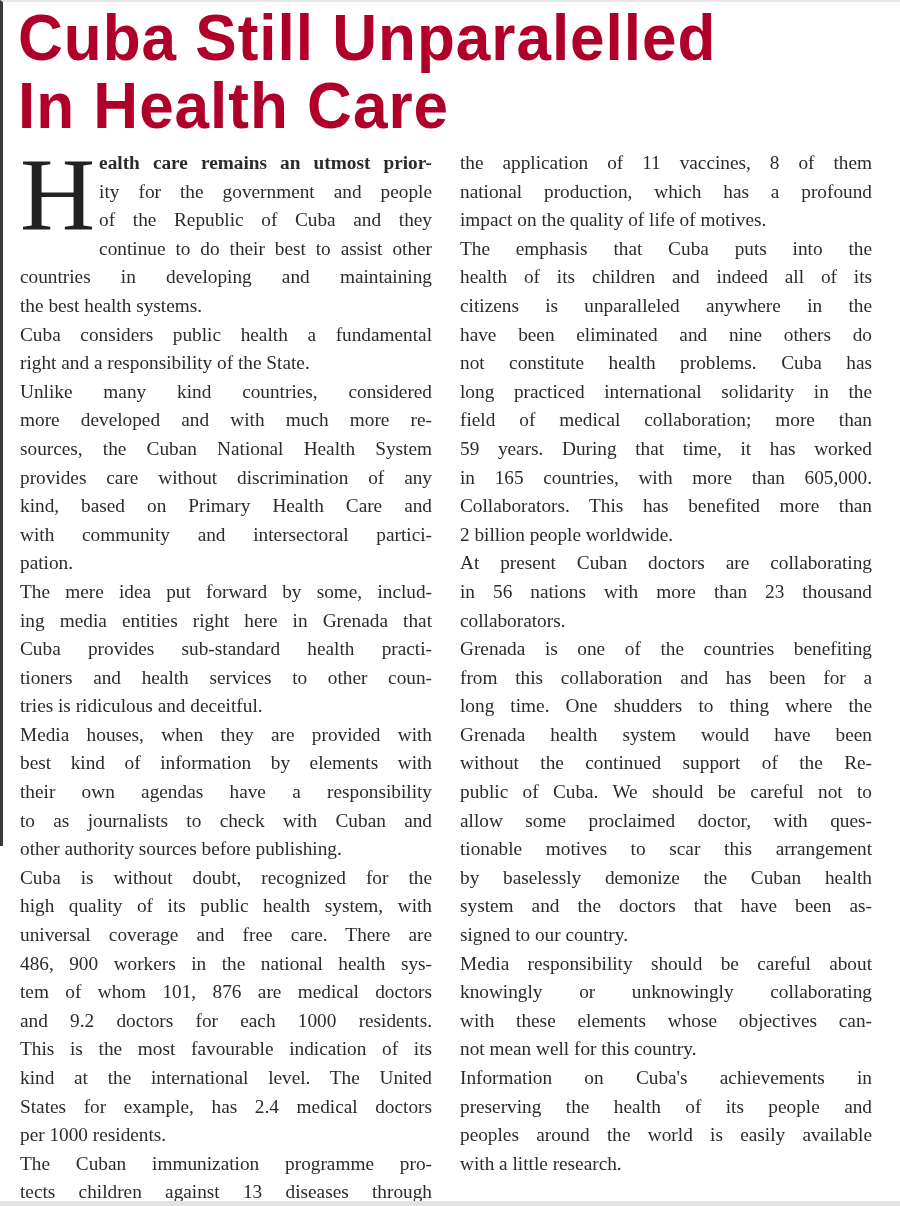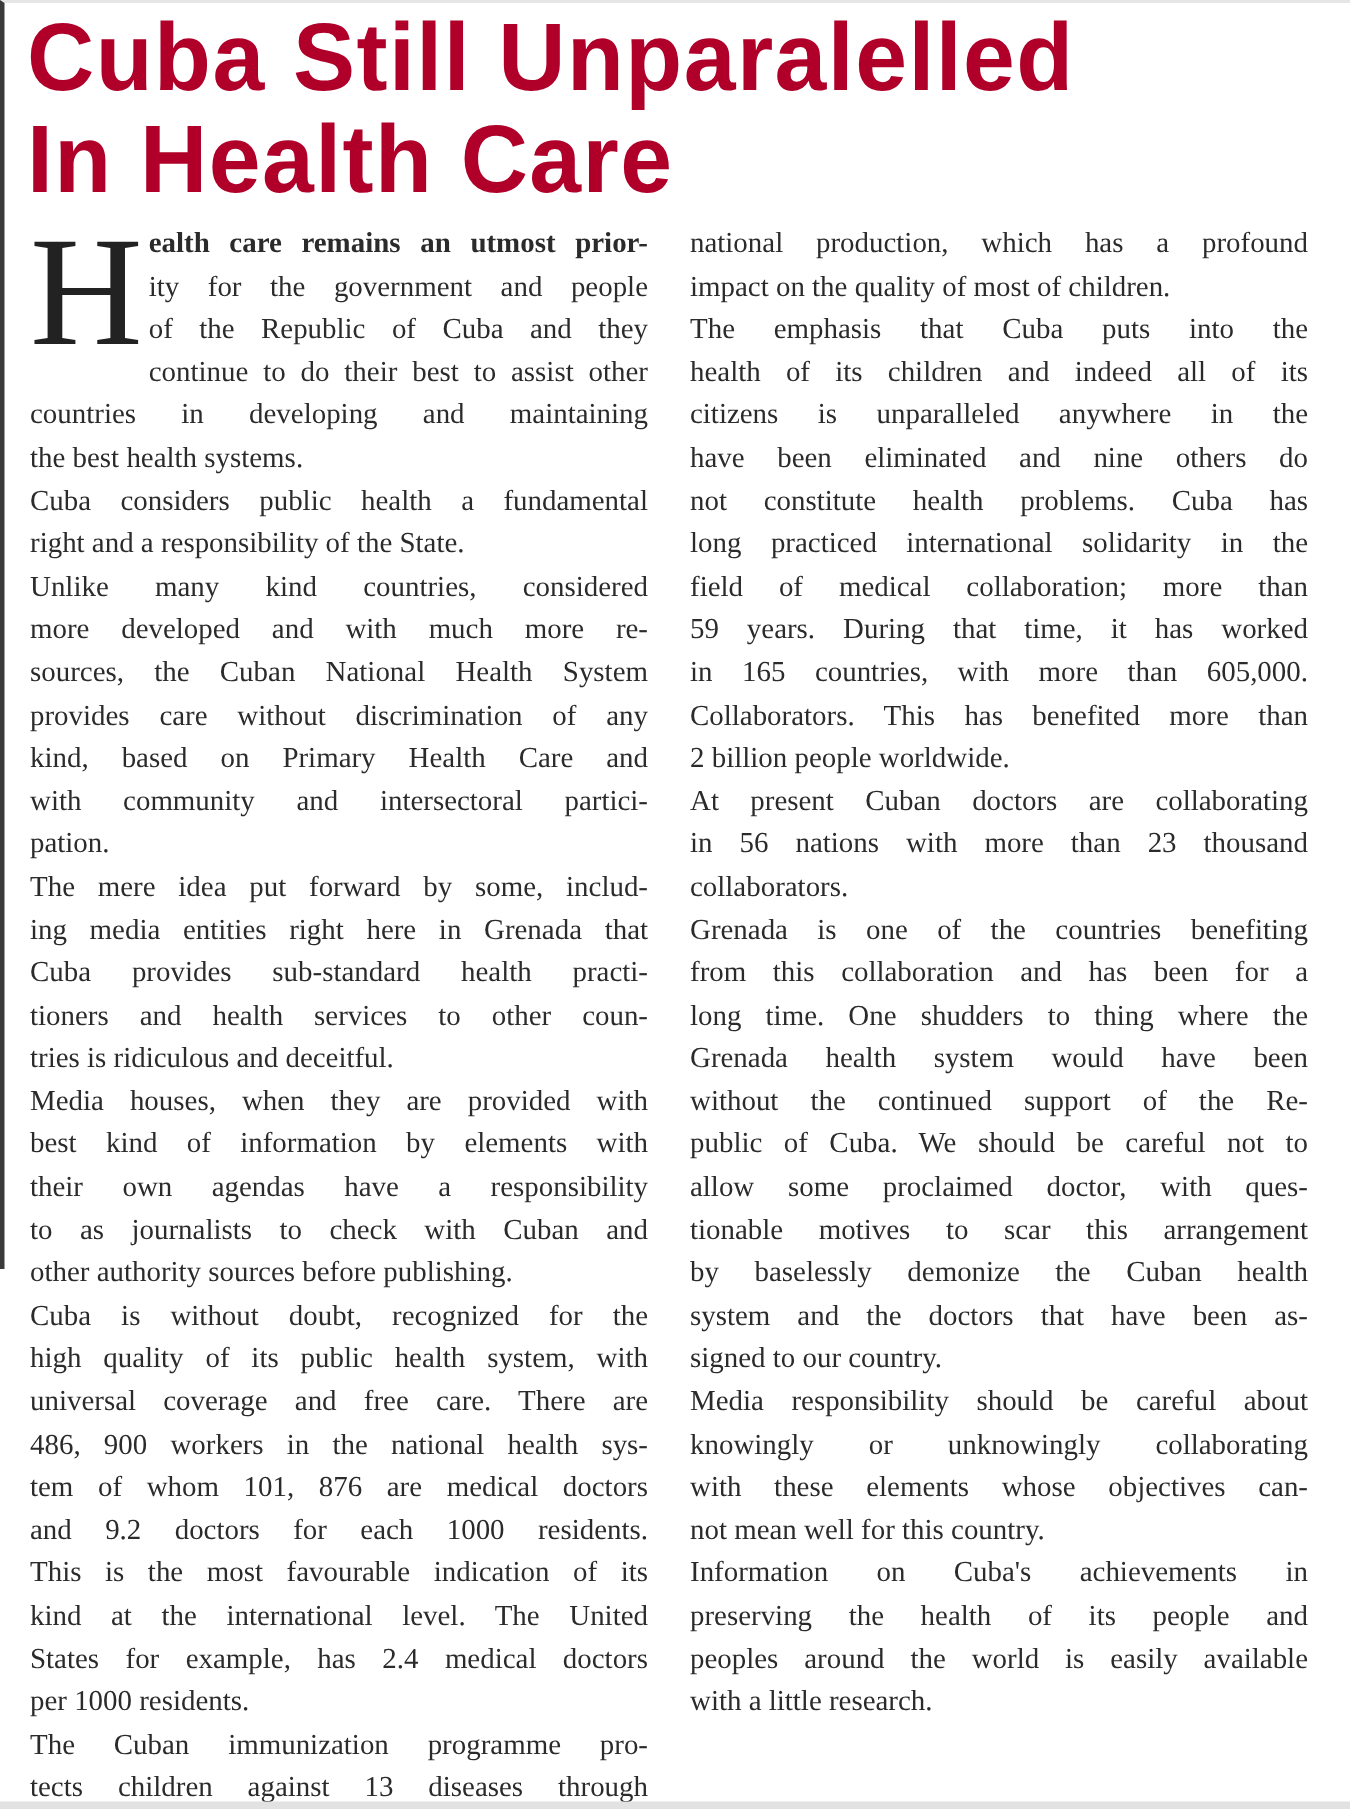--- a/index.html
+++ b/index.html
@@ -144,22 +144,23 @@
         <span class="line last">per 1000 residents.</span>
       </p>
       <p>
         <span class="line">The Cuban immunization programme pro-</span>
         <span class="line">tects children against 13 diseases through</span>
       </p>
     </div>
 
   <div class="column col-right" id="col-right">
       <p>
+        <span class="line">the application of 11 vaccines, 8 of them</span>
         <span class="line">national production, which has a profound</span>
-        <span class="line last">impact on the quality of most of children.</span>
+        <span class="line last">impact on the quality of life of motives.</span>
       </p>
       <p>
         <span class="line">The emphasis that Cuba puts into the</span>
         <span class="line">health of its children and indeed all of its</span>
         <span class="line">citizens is unparalleled anywhere in the</span>
         <span class="line">have been eliminated and nine others do</span>
         <span class="line">not constitute health problems. Cuba has</span>
         <span class="line">long practiced international solidarity in the</span>
         <span class="line">field of medical collaboration; more than</span>
         <span class="line">59 years. During that time, it has worked</span>

